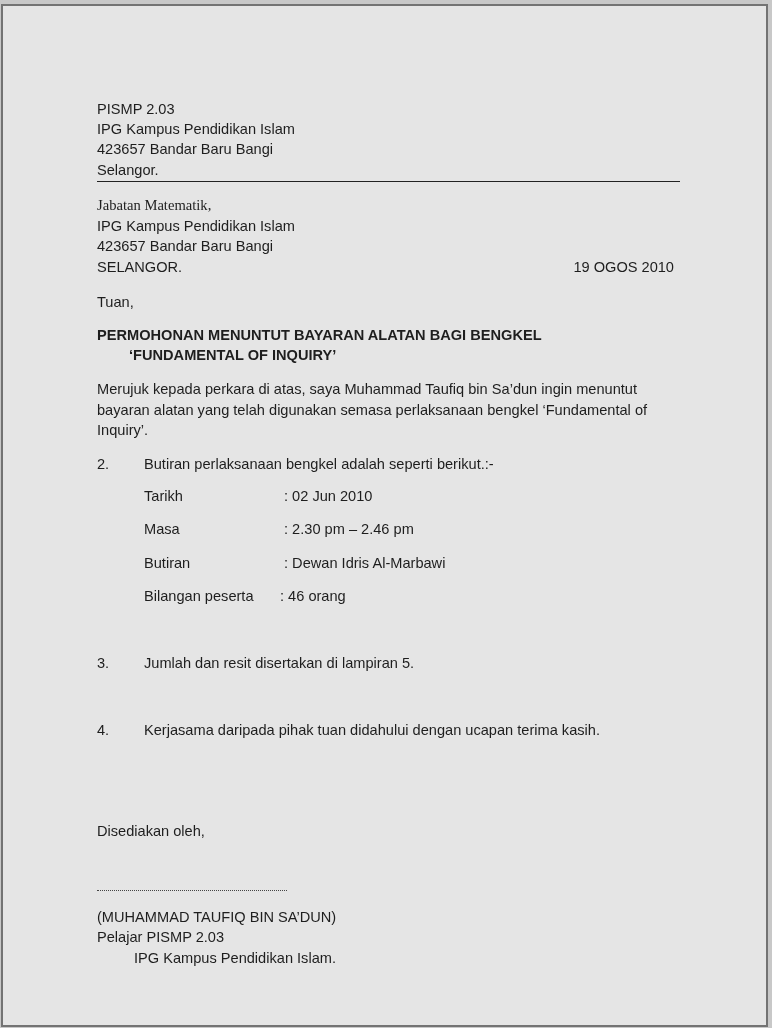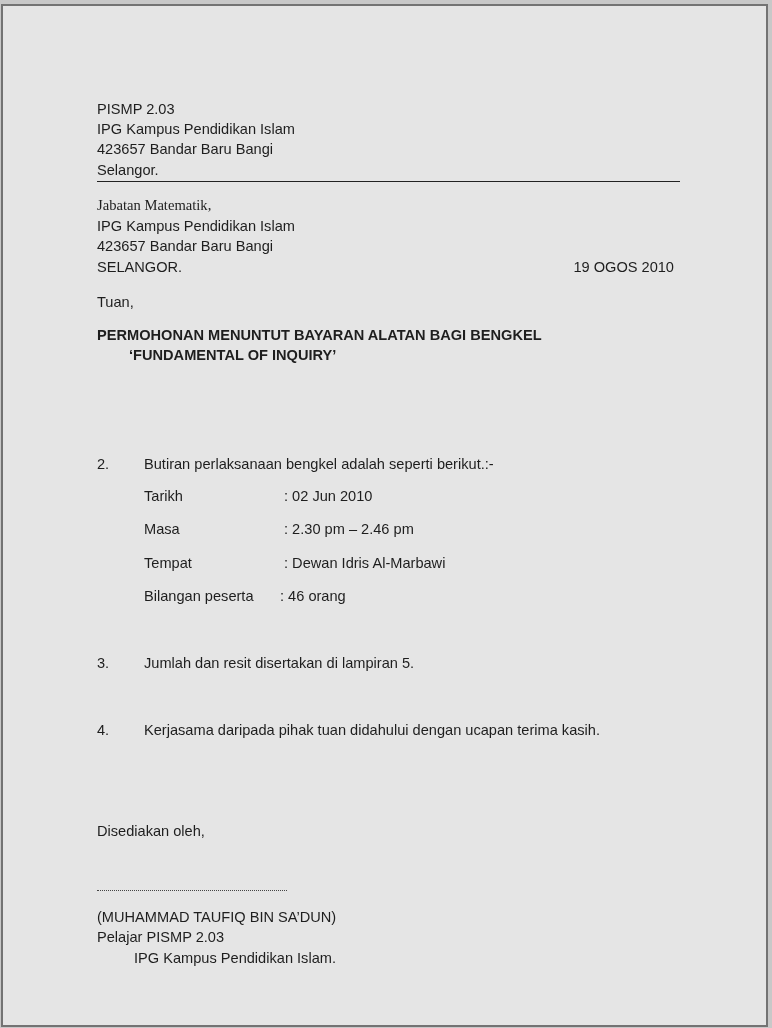--- a/index.html
+++ b/index.html
@@ -83,33 +83,34 @@
 
   <div class="t" style="right:92px; top:251px;">19 OGOS 2010</div>
 
   <div class="t" style="left:94px; top:286px;">Tuan,</div>
 
   <div>
     <div class="t bold" style="left:94px; top:319px;">PERMOHONAN MENUNTUT BAYARAN ALATAN BAGI BENGKEL</div>
     <div class="t bold" style="left:94px; top:339px;margin-left:32px;">‘FUNDAMENTAL OF INQUIRY’</div>
   </div>
 
+  <div class="para" style="top:373px;">Merujuk kepada perkara di atas, saya Muhammad Taufiq bin Sa’dun ingin menuntut bayaran alatan yang telah digunakan semasa perlaksanaan bengkel ‘Fundamental of Inquiry’.</div>
 
   <div>
     <div class="t num" style="top:448px;">2.</div>
     <div class="t item" style="top:448px;">Butiran perlaksanaan bengkel adalah seperti berikut.:-</div>
 
     <div>
       <div class="t dlabel" style="top:480px;text-align:center;">Tarikh</div>
       <div class="t dval" style="top:480px;">: 02 Jun 2010</div>
 
       <div class="t dlabel" style="top:513px;">Masa</div>
       <div class="t dval" style="top:513px;">: 2.30 pm – 2.46 pm</div>
 
-      <div class="t dlabel" style="top:547px;">Tempat</div>
+      <div class="t dlabel" style="top:547px;">Butiran</div>
       <div class="t dval" style="top:547px;">: Dewan Idris Al-Marbawi</div>
 
       <div class="t dlabel" style="top:580px;">Bilangan peserta</div>
       <div class="t dval" style="left:277px; top:580px;">: 46 orang</div>
     </div>
   </div>
 
   <div>
     <div class="t num" style="top:647px;">3.</div>
     <div class="t item" style="top:647px;">Jumlah dan resit disertakan di lampiran 5.</div>

